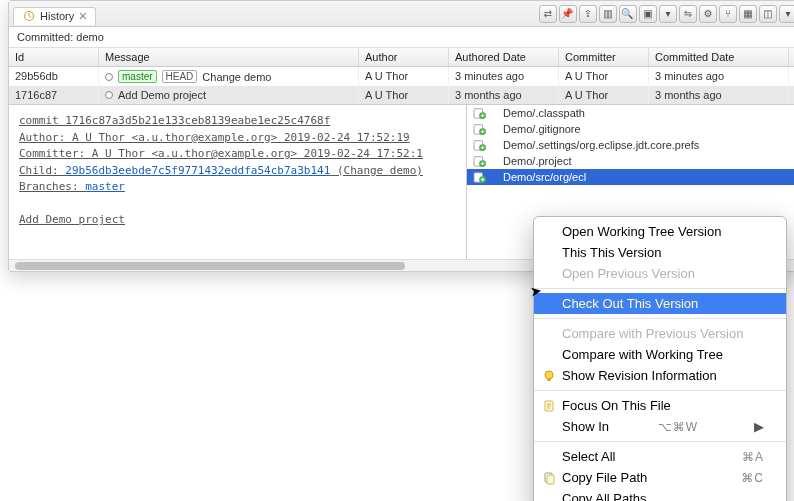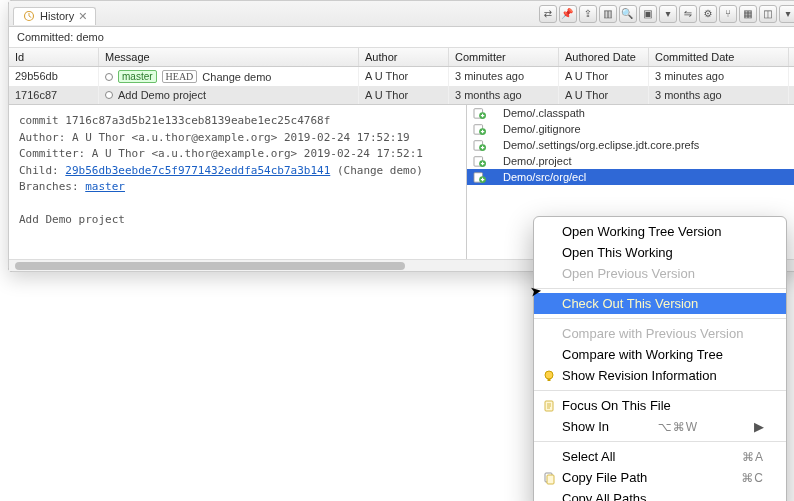--- a/index.html
+++ b/index.html
@@ -17,24 +17,24 @@
   .grid { background: #fff; }
   .grid-header, .grid-row { display: grid; grid-template-columns: 90px 260px 90px 110px 90px 140px; }
   .grid-header { background: linear-gradient(#fafafa,#ececec); border-bottom: 1px solid #ccc; }
   .grid-header > div { padding: 3px 6px; font-size: 11px; border-right: 1px solid #ddd; color: #222; }
   .grid-row > div { padding: 3px 6px; font-size: 11px; border-right: 1px solid #f0f0f0; white-space: nowrap; overflow: hidden; }
   .grid-row.selected { background: #e8e8e8; }
   .msg-cell { display: flex; align-items: center; gap: 5px; }
   .graph-node { width: 8px; height: 8px; border-radius: 50%; border: 1px solid #888; background:#fff; display:inline-block; }
   .tag { border:1px solid; border-radius:2px; padding:0 3px; font-size:10px; }
   .tag-master { background:#dfffdf; border-color:#6abf6a; color:#2a7a2a; }
-  .tag-head { background:#fff; border-color:#aaa; color:#555;font-family:Liberation Serif, serif; }
+  .tag-head { background:#fff; border-color:#aaa; color:#555; }
 
   .split { display:flex; height: 155px; border-top:1px solid #ccc; }
-  .detail { flex:1; padding:8px 10px; font-family: Menlo, Consolas, monospace; font-size:11px; line-height:1.5; color:#555; overflow:auto; background:#fff; position:relative; }
+  .detail { flex:1; padding:8px 10px; font-family: Menlo, Consolas, monospace; font-size:11px; line-height:1.5; color:#555; overflow:auto; background:#fff; position:relative;text-decoration:underline; }
   .detail a { color:#1a5fc5; text-decoration:underline; }
   .filelist { width:335px; border-left:1px solid #ccc; background:#fff; overflow:auto; }
   .file { display:flex; align-items:center; gap:16px; padding:2px 6px; font-size:11px; }
   .file.selected { background:#2f68d6; color:#fff; }
   .file-icon { width:14px; height:12px; display:inline-block; }
 
   .scrollbar { height:12px; background:#f2f2f2; border-top:1px solid #ddd; position:relative; }
   .thumb { position:absolute; left:6px; top:2px; width:390px; height:8px; background:#c0c0c0; border-radius:4px; }
 
   .context-menu { position:absolute; left:533px; top:216px; width:254px; background:#fff; border:1px solid #b8b8b8; border-radius:6px; box-shadow:0 10px 28px rgba(0,0,0,0.3); padding:4px 0; font-size:13px; }
@@ -78,22 +78,22 @@
     </div>
   </div>
 
   <div class="repo-label">Committed: demo</div>
 
   <div class="grid">
     <div class="grid-header">
       <div>Id</div>
       <div>Message</div>
       <div>Author</div>
+      <div>Authored Date</div>
       <div>Committer</div>
-      <div>Authored Date</div>
       <div>Committed Date</div>
     </div>
 
     <div class="grid-row">
       <div>29b56db</div>
       <div class="msg-cell">
         <span class="graph-node"></span>
         <span class="tag tag-master">master</span>
         <span class="tag tag-head">HEAD</span>
         <span>Change demo</span>
@@ -174,21 +174,21 @@
   <div class="scrollbar">
     <div class="thumb"></div>
   </div>
 </div>
 
 <div class="context-menu">
   <div class="ctx-item">
       <span>Open Working Tree Version</span>
     </div>
   <div class="ctx-item">
-      <span>Open This Working</span>
+      <span>This This Version</span>
     </div>
   <div class="ctx-item disabled">
       <span>Open Previous Version</span>
     </div>
   <div class="ctx-sep"></div>
   <div class="ctx-item highlight">
       <span>Check Out This Version</span>
     </div>
   <div class="ctx-sep"></div>
   <div class="ctx-item disabled">

